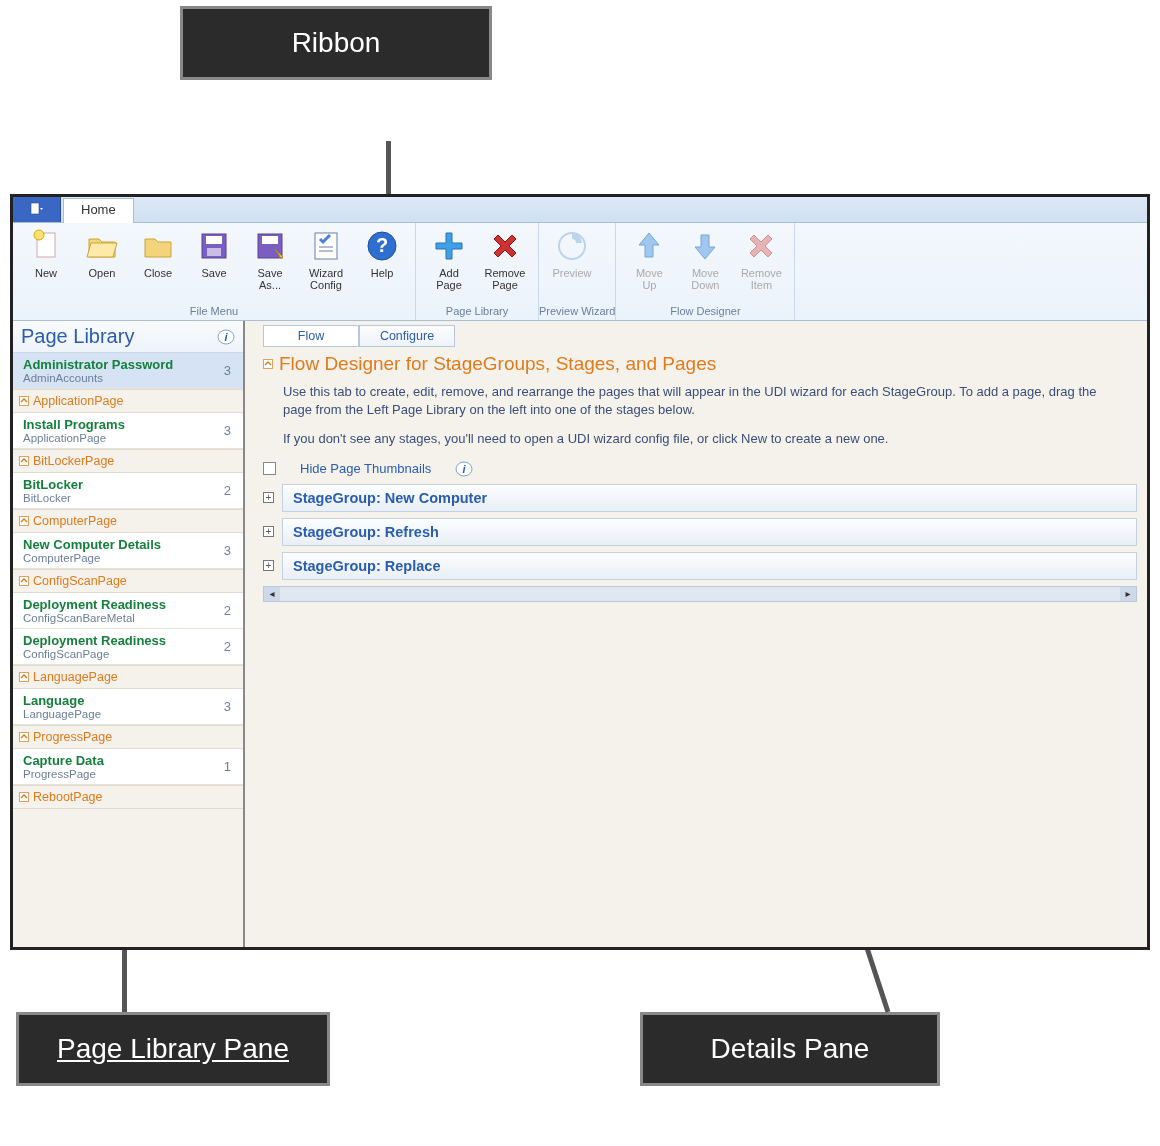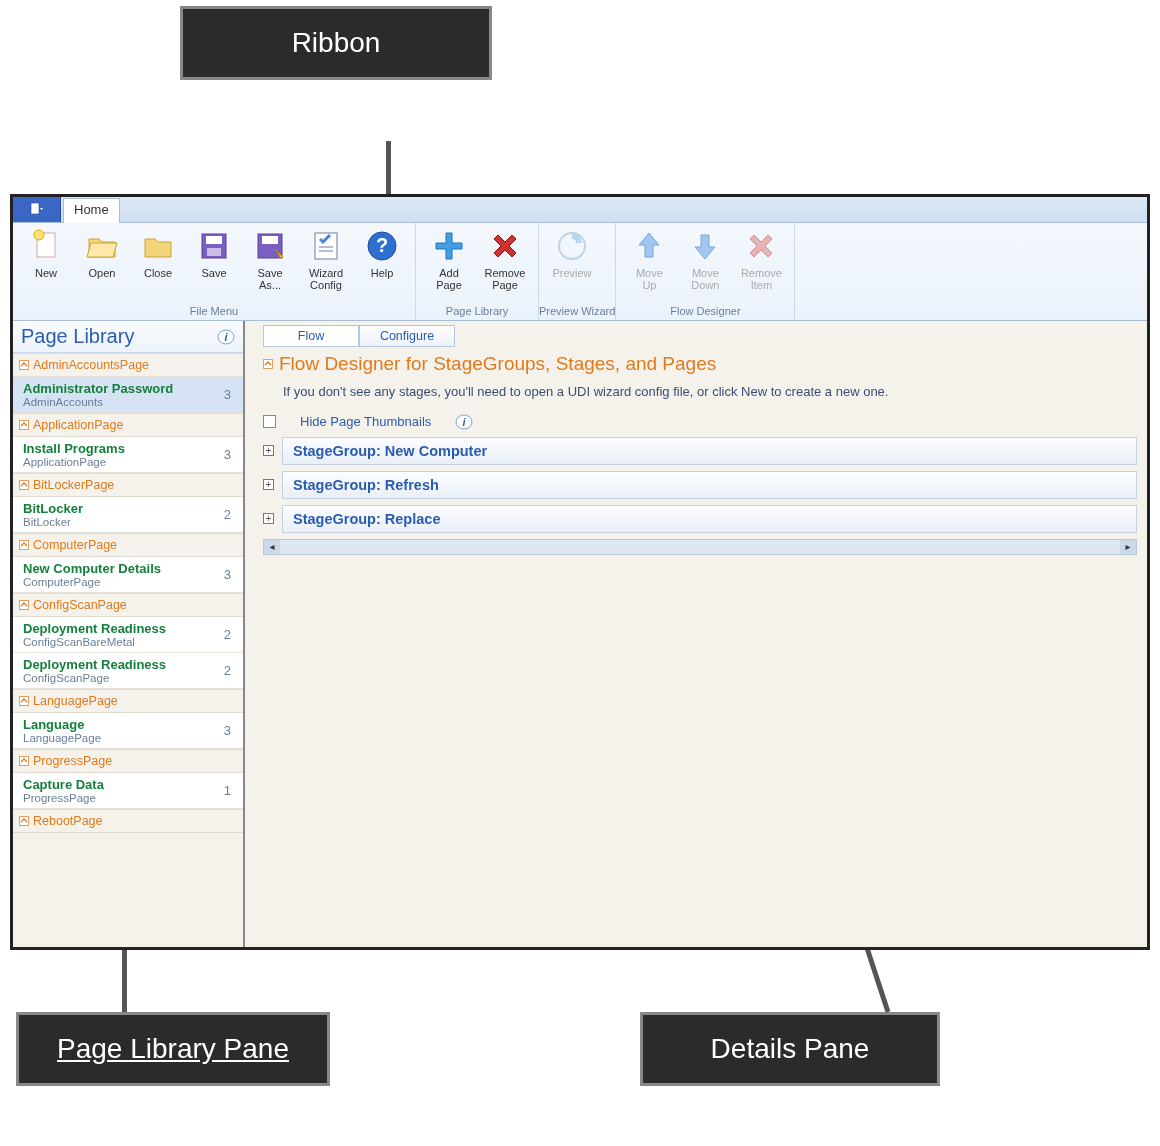--- a/index.html
+++ b/index.html
@@ -9,21 +9,21 @@
 .callout { position: absolute; background: #2b2b2b; border: 3px solid #888; color: #fff; font-size: 28px; padding: 18px 28px; text-align: center; }
 .callout-line { position: absolute; background: #555; }
 
 
 .app-frame { position: absolute; left: 10px; top: 194px; width: 1140px; height: 756px; border: 3px solid #222; background: #fff; }
 
 
 .titlebar { height: 26px; background: linear-gradient(#dce8f6,#cfe0f2); border-bottom: 1px solid #a8bdd6; display: flex; align-items: stretch; }
 .appmenu-btn { width: 48px; background: #3a66c4; display: flex; align-items: center; justify-content: center; border-right: 1px solid #2a4e9e; }
 .appmenu-btn svg { width: 16px; height: 16px; }
-.tab { background: #fff; border: 1px solid #a8bdd6; border-bottom: none; padding: 3px 10px; font-size: 13px; color: #333; margin-left: 2px; position: relative; top: 1px; }
+.tab { background: #fff; border: 1px solid #a8bdd6; border-bottom: none; padding: 3px 17px; font-size: 13px; color: #333; margin-left: 2px; position: relative; top: 1px; }
 
 
 .ribbon { height: 98px; background: linear-gradient(#f4f8fd,#eaf2fb); border-bottom: 1px solid #a8bdd6; display: flex; }
 .ribbon-group { border-right: 1px solid #c9d8ea; display: flex; flex-direction: column; }
 .ribbon-buttons { flex: 1; display: flex; align-items: flex-start; padding: 4px 6px; gap: 2px; }
 .ribbon-group-label { text-align: center; font-size: 11px; color: #6b7f99; padding: 2px 0 3px; }
 .rbtn { display: flex; flex-direction: column; align-items: center; justify-content: flex-start; width: 54px; padding: 2px 0; cursor: pointer; }
 .rbtn .ico { width: 34px; height: 34px; display: flex; align-items: center; justify-content: center; }
 .rbtn .lbl { font-size: 11px; color: #333; text-align: center; line-height: 1.1; margin-top: 4px; }
 .rbtn.disabled .lbl { color: #aaa; }
@@ -267,28 +267,20 @@
     <div class="sidebar">
       <div class="pl-header">
         <span class="pl-header-title">Page Library</span>
         <svg class="info-ico" viewBox="0 0 18 18">
             <ellipse cx="9" cy="9" rx="8" ry="7" fill="#fff" stroke="#7aa7d6"></ellipse>
             <text x="9" y="13" text-anchor="middle" font-size="11" fill="#2a5db0" font-style="italic" font-weight="bold">i</text>
           </svg>
       </div>
       <div class="pl-scroll">
         <div class="pl-list" id="pl-list">
-            <div class="group-hdr">
-              <span class="chev">
-                <svg viewBox="0 0 8 8">
-                  <path d="M1 5 l3 -3 l3 3" fill="none" stroke="#e07a1b" stroke-width="1.4"></path>
-                </svg>
-              </span>
-              <span>AdminAccountsPage</span>
-            </div>
             <div class="item selected">
               <div class="item-text">
                 <div class="t1">Administrator Password</div>
                 <div class="t2">AdminAccounts</div>
               </div>
               <div class="item-count">3</div>
             </div>
             <div class="group-hdr">
               <span class="chev">
                 <svg viewBox="0 0 8 8">
@@ -406,20 +398,21 @@
       <div class="dt-card">
         <div class="dt-title-row">
           <span class="chev">
               <svg viewBox="0 0 8 8">
                 <path d="M1 5 l3 -3 l3 3" fill="none" stroke="#e07a1b" stroke-width="1.4"></path>
               </svg>
             </span>
           <span class="dt-title">Flow Designer for StageGroups, Stages, and Pages</span>
         </div>
         <div class="dt-desc">
+          <p>Use this tab to create, edit, remove, and rearrange the pages that will appear in the UDI wizard for each StageGroup. To add a page, drag the page from the Left Page Library on the left into one of the stages below.</p>
           <p>If you don't see any stages, you'll need to open a UDI wizard config file, or click New to create a new one.</p>
         </div>
         <div class="thumb-row">
           <span class="cb"></span>
           <label>Hide Page Thumbnails</label>
           <svg class="info-ico" viewBox="0 0 18 18">
               <ellipse cx="9" cy="9" rx="8" ry="7" fill="#fff" stroke="#7aa7d6"></ellipse>
               <text x="9" y="13" text-anchor="middle" font-size="11" fill="#2a5db0" font-style="italic" font-weight="bold">i</text>
             </svg>
         </div>

